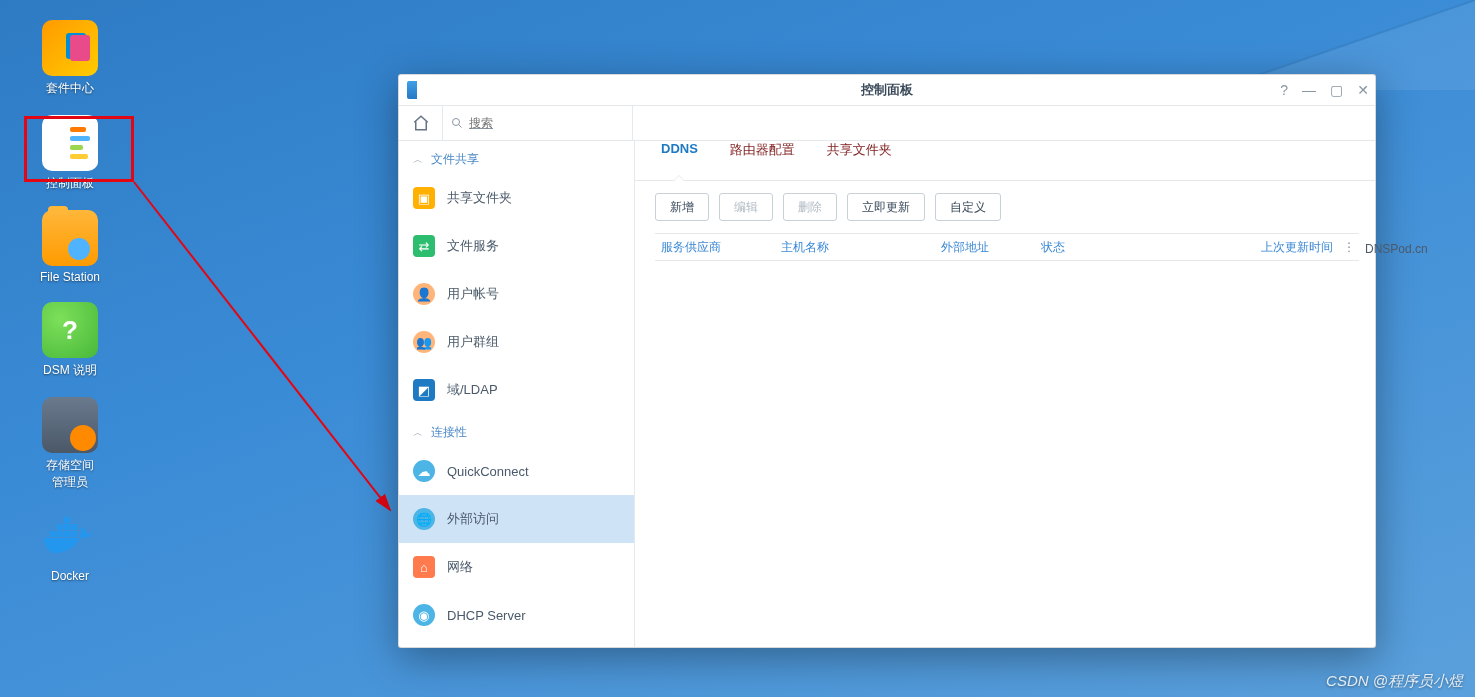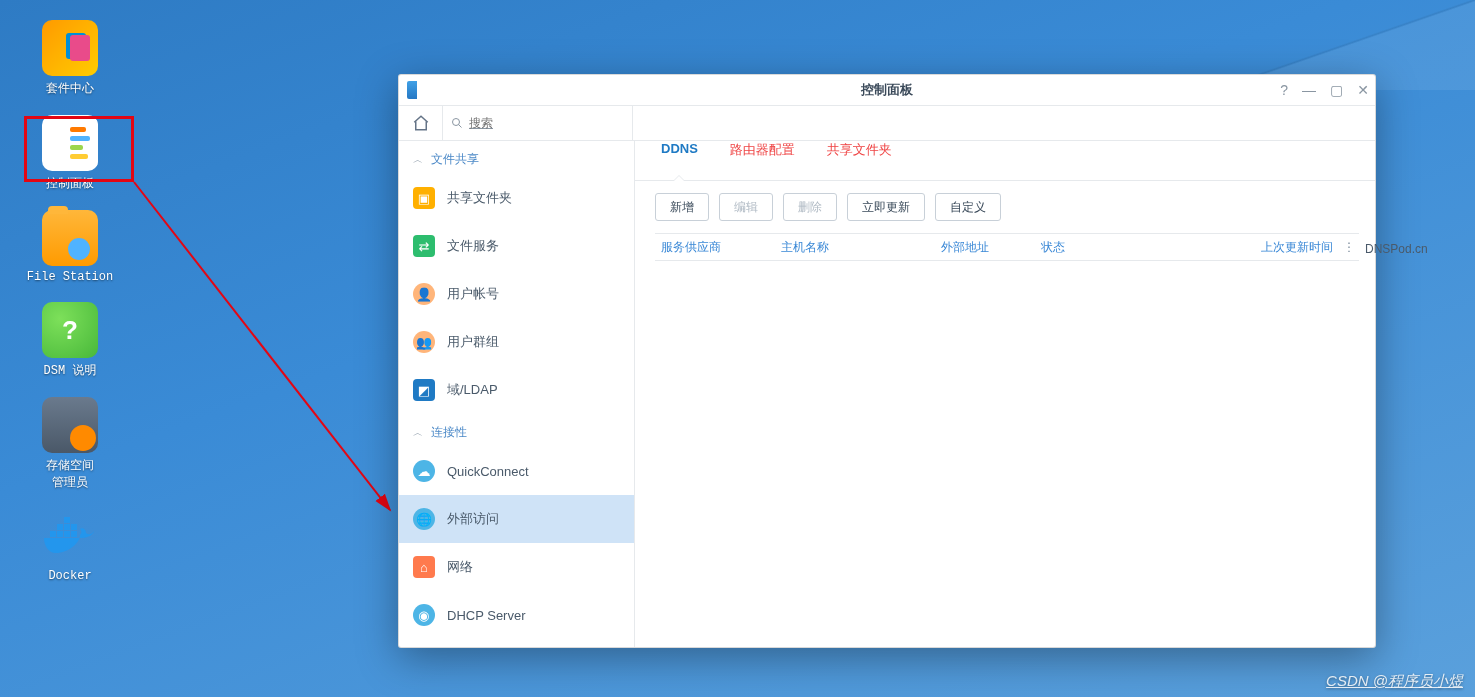--- a/index.html
+++ b/index.html
@@ -15,21 +15,21 @@
     .corner-accent {
       position: absolute;
       top: 0; right: 0;
       width: 260px; height: 90px;
       background: linear-gradient(to bottom right, transparent 49%, rgba(0,0,0,0.08) 50%, rgba(255,255,255,0.08) 51%);
     }
     
     .desktop { position: absolute; top: 20px; left: 20px; display: flex; flex-direction: column; gap: 18px; }
     .desktop-icon { width: 100px; text-align: center; color: #fff; cursor: pointer; }
     .desktop-icon .icon-sq { width: 56px; height: 56px; margin: 0 auto 4px; border-radius: 10px; display: flex; align-items: center; justify-content: center; font-size: 26px; position: relative; }
-    .desktop-icon .label { font-size: 12px; text-shadow: 0 1px 2px rgba(0,0,0,.5); font-family: Liberation Mono, monospace; }
+    .desktop-icon .label { font-size: 12px; text-shadow: 0 1px 2px rgba(0,0,0,.5); }
     .ic-pkg { background: linear-gradient(135deg,#ff9a00,#ffcc00); }
     .ic-pkg::after { content:''; position:absolute; width:20px; height:26px; background:#e94b8a; right:8px; top:15px; border-radius:3px; box-shadow:-4px -2px 0 #008fd5; }
     .ic-cp { background:#fff; display:flex; padding:0; overflow:hidden; }
     .ic-cp .cp-l { width:40%; background:#1f7ac4; }
     .ic-cp .cp-r { width:60%; background:#fff; padding:8px 6px; display:flex; flex-direction:column; gap:4px; }
     .ic-cp .bar { height:5px; border-radius:2px; }
     .ic-cp .b1{background:#ff7a00;width:70%}.ic-cp .b2{background:#4fb3ff;width:90%}.ic-cp .b3{background:#9cd64d;width:60%}.ic-cp .b4{background:#ffcc33;width:80%}
     .ic-fs { background:linear-gradient(#ffb73a,#ff9b00); border-radius:6px; position:relative; }
     .ic-fs::before{content:'';position:absolute;top:-4px;left:6px;width:20px;height:8px;background:#ffb73a;border-radius:4px 4px 0 0;}
     .ic-fs::after{content:'';position:absolute;width:22px;height:22px;border-radius:50%;background:#4fb3ff;right:8px;bottom:6px;}
@@ -66,36 +66,36 @@
     .side-section { padding:10px 14px 6px; color:#4a88c7; font-size:12px; cursor:pointer; display:flex; align-items:center; gap:8px; }
     .side-section .chev { font-size:10px; color:#7a8a9a; }
     .side-item { height:48px; padding:0 14px; display:flex; align-items:center; gap:12px; color:#4a5a6a; font-size:13px; cursor:pointer; }
     .side-item.active { background:#cfe3f7; }
     .side-ic { width:22px; height:22px; border-radius:4px; display:inline-flex; align-items:center; justify-content:center; color:#fff; font-size:13px; flex-shrink:0; }
     .ic-share{background:#ffb000}.ic-fsvc{background:#2dbd6e}.ic-user{background:#ffb57a}.ic-group{background:#ffb57a}.ic-ldap{background:#1f7ac4}
     .ic-qc{background:#4db5e6}.ic-ext{background:#4db5e6}.ic-net{background:#ff7a4d}.ic-dhcp{background:#4db5e6}
     .side-ic.round{border-radius:50%}
     .content { flex:1; display:flex; flex-direction:column; min-width:0; }
     .tabs { display:flex; gap:20px; padding:0 20px; border-bottom:1px solid #e6e9ec; height:40px; }
-    .tab { padding:0 6px 10px; color:#ef4444; font-size:13px; cursor:pointer; position:relative; }
+    .tab { padding:0 6px 10px; color:#7f1d1d; font-size:13px; cursor:pointer; position:relative; }
     .tab.active { color:#1f7ac4; font-weight:bold; }
     .tab.active::after { content:''; position:absolute; left:50%; bottom:-1px; transform:translateX(-50%); border:6px solid transparent; border-bottom-color:#e6e9ec; }
     .tab.active::before { content:''; position:absolute; left:50%; bottom:-2px; transform:translateX(-50%); border:6px solid transparent; border-bottom-color:#fff; z-index:1; }
     .btnbar { padding:12px 20px; display:flex; gap:10px; }
     .btn { height:28px; padding:0 14px; border:1px solid #c8d0d8; background:#fff; border-radius:3px; font-size:12px; color:#3a4a5a; cursor:pointer; display:flex; align-items:center; }
     .btn.disabled { color:#b0bac4; cursor:default; }
     .table { flex:1; padding:0 20px 10px; display:flex; flex-direction:row; }
     .thead, .trow { display:flex; align-items:center; font-size:12px; }
     .thead { height:28px; border-top:1px solid #e6e9ec; border-bottom:1px solid #e6e9ec; color:#3a88d6; }
     .th, .td { padding:0 6px; overflow:hidden; text-overflow:ellipsis; white-space:nowrap; }
     .trow { height:32px; color:#4a5a6a; border-bottom:0px solid #f0f3f6; }
     .col-provider{width:120px}.col-host{width:160px}.col-ext{width:100px}.col-status{width:220px}.col-time{flex:1}
     .th-more { width:20px; text-align:center; color:#7a8a9a; cursor:pointer; }
     .status-ok { color:#2dbd3f; }
-    .watermark { position:absolute; right:12px; bottom:6px; color:rgba(255,255,255,.85); font-size:15px; font-style:italic; text-shadow:0 1px 3px rgba(0,0,0,.4);text-decoration:underline; }
+    .watermark { position:absolute; right:12px; bottom:6px; color:rgba(255,255,255,.85); font-size:15px; font-style:italic; text-shadow:0 1px 3px rgba(0,0,0,.4); }
   </style>
 </head>
 <body>
 
 <div class="corner-accent"></div>
 
 <div class="desktop">
   <div class="desktop-icon">
     <div class="icon-sq ic-pkg"></div>
     <div class="label">套件中心</div>

